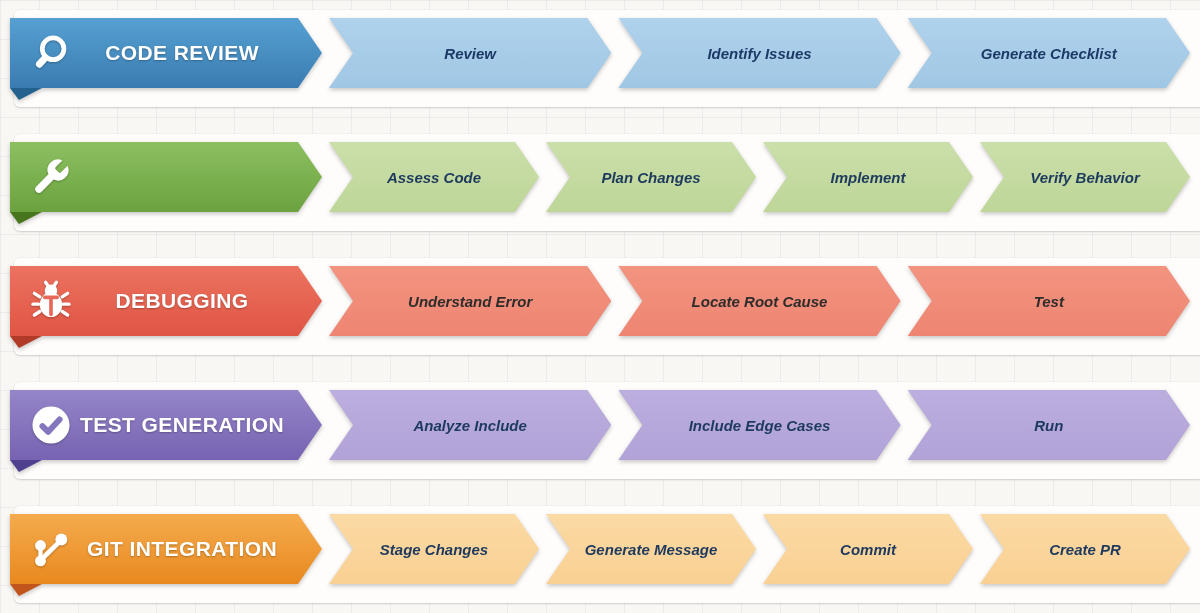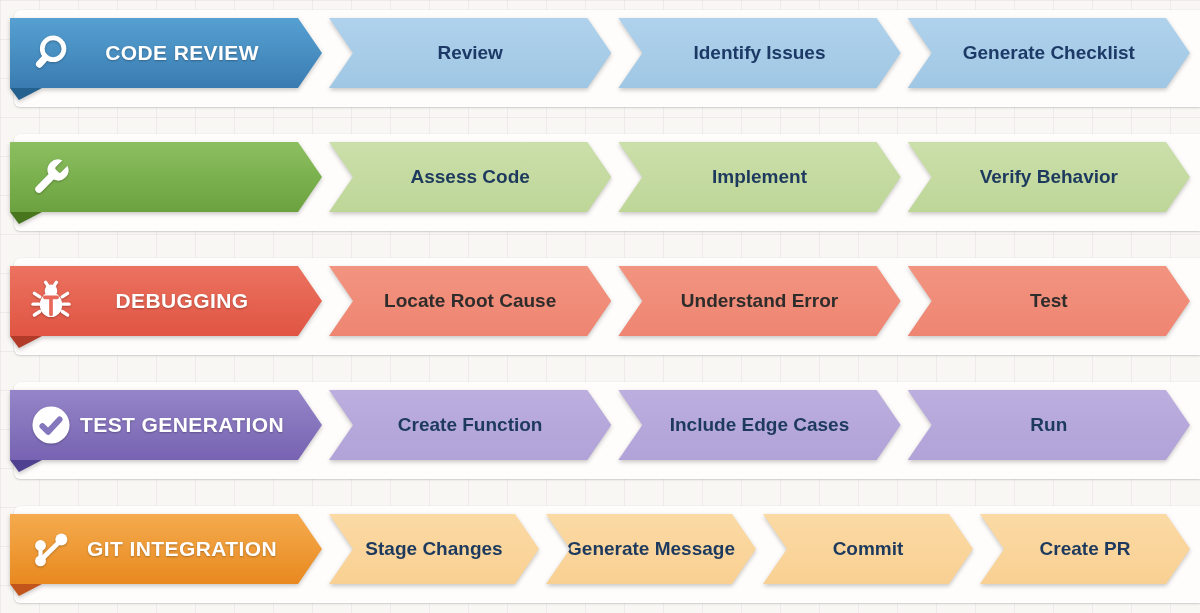--- a/index.html
+++ b/index.html
@@ -67,23 +67,24 @@
   }
 
   .step {
     flex:1 1 0;
     background:linear-gradient(to bottom, var(--step-bg-top,#ddd), var(--step-bg-bottom,#ccc));
     clip-path:polygon(0 0, calc(100% - 24px) 0, 100% 50%, calc(100% - 24px) 100%, 0 100%, 24px 50%);
     display:flex;
     align-items:center;
     justify-content:center;
     color:var(--step-text,#1d3c63);
-    font-size:19px;
+    font-size:15px;
     font-weight:600;
     white-space:nowrap;
+    font-style:italic;
   }
 </style>
 </head>
 <body>
 
 <svg width="0" height="0" style="position:absolute" aria-hidden="true">
   <symbol id="search-icon" viewBox="0 0 24 24">
     <circle cx="13.2" cy="9.6" r="6.2" fill="none" stroke="#fff" stroke-width="2.7"></circle>
     <line x1="8.7" y1="14.7" x2="5.4" y2="18.4" stroke="#fff" stroke-width="4" stroke-linecap="round"></line>
   </symbol>
@@ -142,54 +143,55 @@
   <div class="band-slot" style="--header-top: #8cbf60; --header-bottom: #6ba23f; --step-bg-top: #cbdfaa; --step-bg-bottom: #bed698; --fold: #47761f; --step-text: #1d3a5e;">
     <div class="ribbon">
       <div class="band-header">
         <span class="band-icon">
           <svg>
               <use href="#wrench-icon"></use>
             </svg>
         </span>
       </div>
       <div class="step">Assess Code</div>
+      <div class="step">Plan Changes</div>
       <div class="step">Implement</div>
       <div class="step">Verify Behavior</div>
       <div class="fold"></div>
     </div>
   </div>
 
   <div class="band-slot" style="--header-top: #ec7260; --header-bottom: #e05543; --step-bg-top: #f29480; --step-bg-bottom: #ee8572; --fold: #b23a28; --step-text: #2f2d2b;">
     <div class="ribbon">
       <div class="band-header">
         <span class="band-icon">
           <svg>
               <use href="#bug-icon"></use>
             </svg>
         </span>
         <span class="band-title">DEBUGGING</span>
       </div>
+      <div class="step">Understand Error</div>
       <div class="step">Locate Root Cause</div>
-      <div class="step">Understand Error</div>
       <div class="step">Test</div>
       <div class="fold"></div>
     </div>
   </div>
 
   <div class="band-slot" style="--header-top: #9585c8; --header-bottom: #7763b2; --step-bg-top: #bcaede; --step-bg-bottom: #b1a2d8; --fold: #4f4190; --step-text: #1d3a5e;">
     <div class="ribbon">
       <div class="band-header">
         <span class="band-icon">
           <svg>
               <use href="#check-circle-icon"></use>
             </svg>
         </span>
         <span class="band-title">TEST GENERATION</span>
       </div>
-      <div class="step">Create Function</div>
+      <div class="step">Analyze Include</div>
       <div class="step">Include Edge Cases</div>
       <div class="step">Run</div>
       <div class="fold"></div>
     </div>
   </div>
 
   <div class="band-slot" style="--header-top: #f5ab4e; --header-bottom: #e8891f; --step-bg-top: #fbdaa4; --step-bg-bottom: #f9d093; --fold: #c2551b; --step-text: #1d3a5e;">
     <div class="ribbon">
       <div class="band-header">
         <span class="band-icon">

